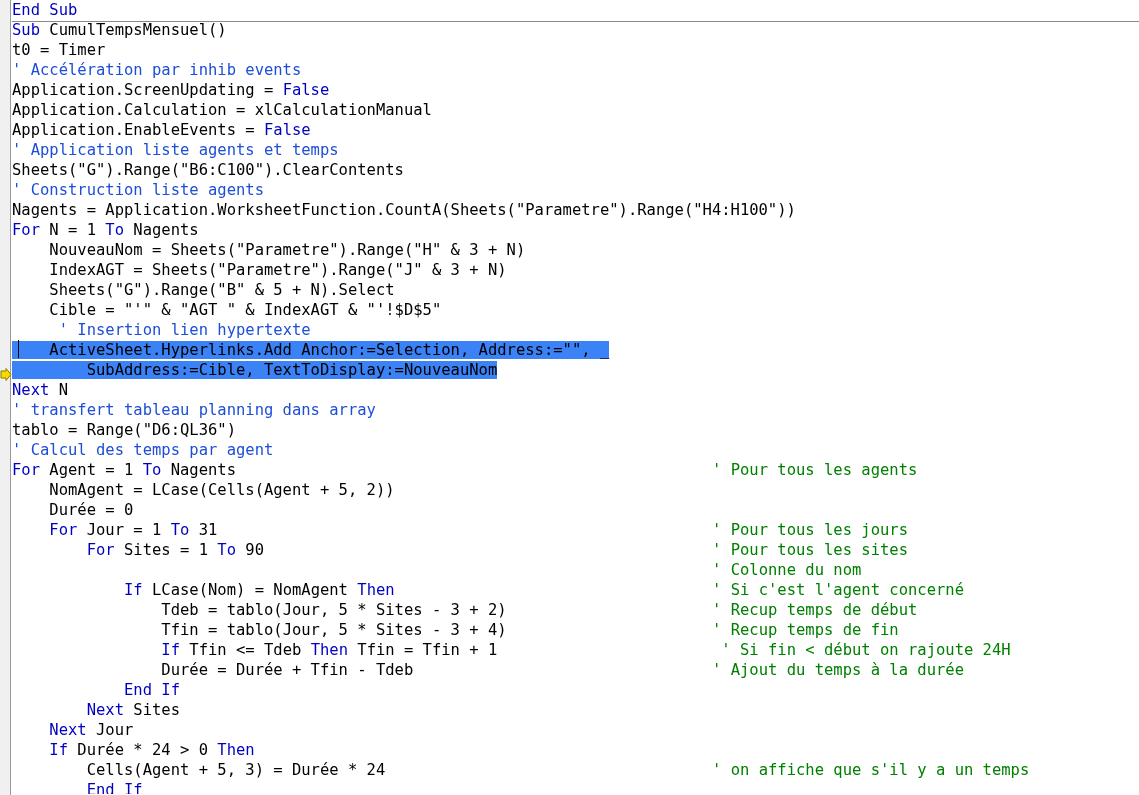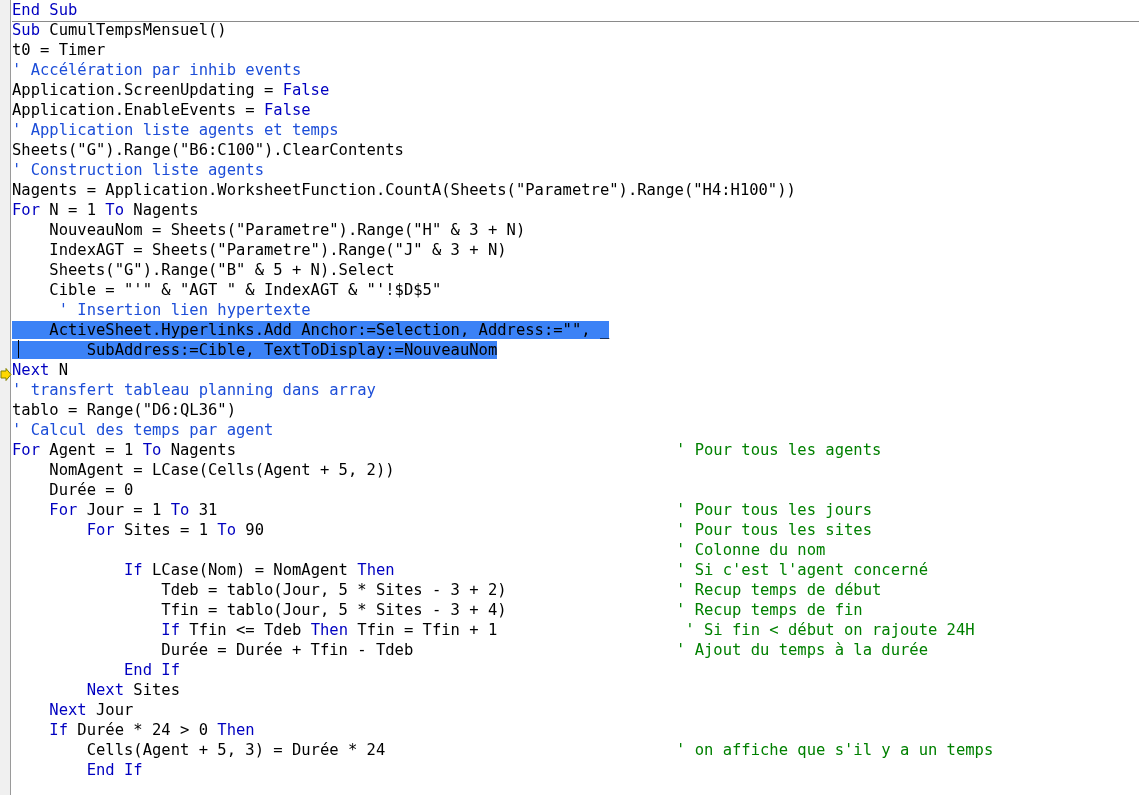--- a/index.html
+++ b/index.html
@@ -85,21 +85,21 @@
   
   .hl {
     background: #3b82f6;
     color: #000000;
   }
   .hl .kw, .hl .cm, .hl .pl { color: #000000; }
 
   
   .rc {
     position: absolute;
-    left: 664px;
+    left: 700px;
     top: 0;
     color: #008000;
     white-space: pre;
   }
 
   
   #caret {
     position: absolute;
     left: 18px;
     top: 340px;
@@ -123,20 +123,21 @@
   </div>
 
   <div id="proc-separator"></div>
 
   <div id="code-area">
       <div class="code-line"><span class="txt"><span class="kw">End Sub</span></span></div>
       <div class="code-line"><span class="txt"><span class="kw">Sub</span><span class="pl"> CumulTempsMensuel()</span></span></div>
       <div class="code-line"><span class="txt"><span class="pl">t0 = Timer</span></span></div>
       <div class="code-line"><span class="txt"><span class="cm">' Accélération par inhib events</span></span></div>
       <div class="code-line"><span class="txt"><span class="pl">Application.ScreenUpdating = </span><span class="kw">False</span></span></div>
+      <div class="code-line"><span class="txt"><span class="pl">Application.Calculation = xlCalculationManual</span></span></div>
       <div class="code-line"><span class="txt"><span class="pl">Application.EnableEvents = </span><span class="kw">False</span></span></div>
       <div class="code-line"><span class="txt"><span class="cm">' Application liste agents et temps</span></span></div>
       <div class="code-line"><span class="txt"><span class="pl">Sheets("G").Range("B6:C100").ClearContents</span></span></div>
       <div class="code-line"><span class="txt"><span class="cm">' Construction liste agents</span></span></div>
       <div class="code-line"><span class="txt"><span class="pl">Nagents = Application.WorksheetFunction.CountA(Sheets("Parametre").Range("H4:H100"))</span></span></div>
       <div class="code-line"><span class="txt"><span class="kw">For</span><span class="pl"> N = 1 </span><span class="kw">To</span><span class="pl"> Nagents</span></span></div>
       <div class="code-line"><span class="pl">    </span><span class="txt"><span class="pl">NouveauNom = Sheets("Parametre").Range("H" &amp; 3 + N)</span></span></div>
       <div class="code-line"><span class="pl">    </span><span class="txt"><span class="pl">IndexAGT = Sheets("Parametre").Range("J" &amp; 3 + N)</span></span></div>
       <div class="code-line"><span class="pl">    </span><span class="txt"><span class="pl">Sheets("G").Range("B" &amp; 5 + N).Select</span></span></div>
       <div class="code-line"><span class="pl">    </span><span class="txt"><span class="pl">Cible = "'" &amp; "AGT " &amp; IndexAGT &amp; "'!$D$5"</span></span></div>

